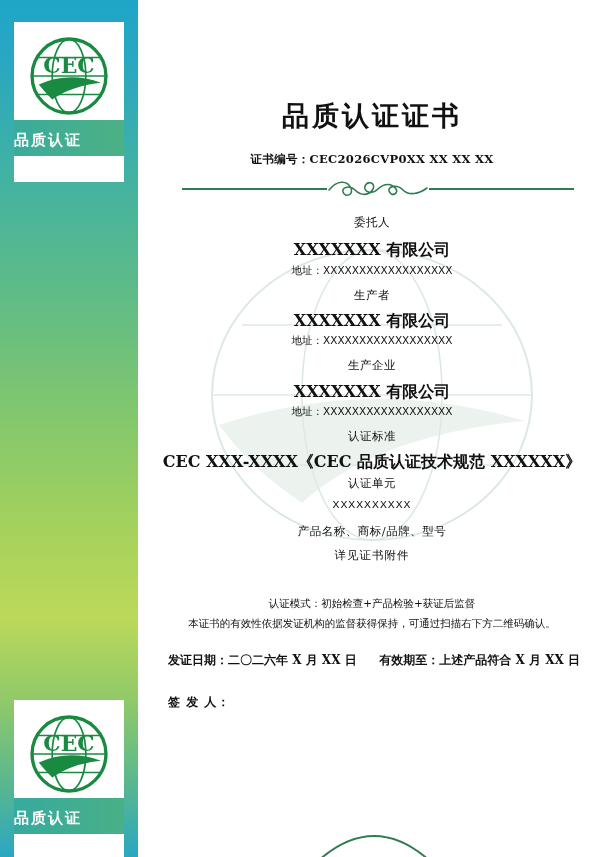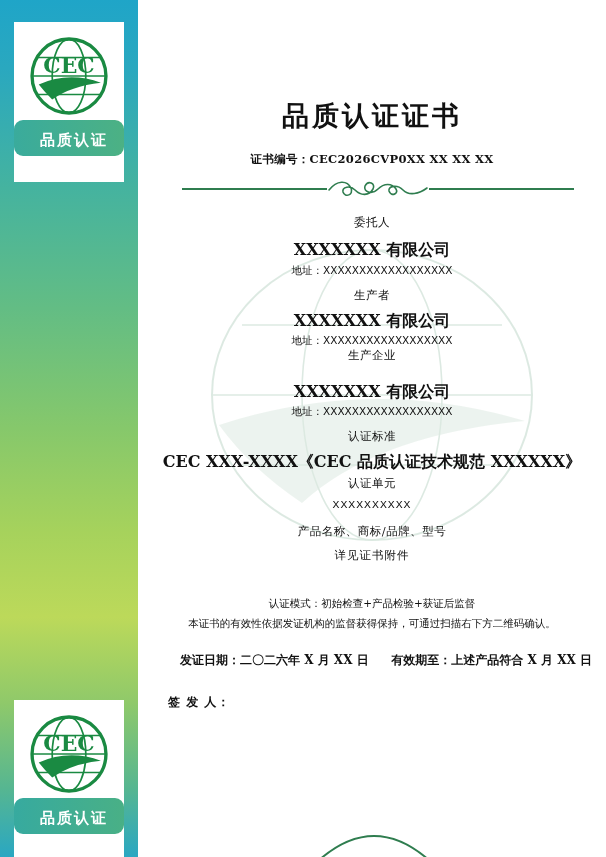--- a/index.html
+++ b/index.html
@@ -36,21 +36,21 @@
         #8fc96a 82%,
         #56b691 92%,
         #2aa7c2 100%);
   }
   .logo-card {
     position: absolute;
     left: 14px;
     width: 110px;
     background: #ffffff;
     box-sizing: border-box;
-    text-align: right;
+    text-align: left;
     padding: 8px 0 0 0;
   }
   #logo-card-top { top: 22px; height: 160px; }
   #logo-card-bottom { top: 700px; height: 160px; }
 
   .logo-mark {
     width: 84px;
     height: 84px;
     margin: 4px auto 2px auto;
     position: relative;
@@ -58,21 +58,20 @@
   .logo-caption {
     font-size: 15px;
     color: #ffffff;
     font-weight: bold;
     letter-spacing: 2px;
     margin-top: 6px;
   }
   .logo-caption-band {
     background: linear-gradient(90deg,#2eaa9e,#46b486);
     padding: 5px 16px 6px 0;
-    border-radius: 9px;
   }
   #logo-card-top .logo-caption-band { background: linear-gradient(90deg,#3aab9c,#4cb184); }
   #logo-card-bottom .logo-caption-band { background: linear-gradient(90deg,#37aa9f,#49b086); }
 
   
   #content {
     position: absolute;
     left: 138px;
     top: 0;
     width: 468px;
@@ -193,21 +192,20 @@
     position: absolute;
     left: 30px;
     top: 652px;
     width: 412px;
     font-family: "DejaVu Serif", "Liberation Serif", serif;
     font-weight: bold;
     font-size: 12px;
     color: #111111;
     display: flex;
     justify-content: space-between;
-    margin-left: 12px;
   }
   .date-block { white-space: nowrap; }
   .date-label { font-weight: bold; }
   .date-value { font-weight: bold; }
 
   #issuer-row {
     position: absolute;
     left: 30px;
     top: 694px;
     font-family: "DejaVu Serif", "Liberation Serif", serif;
@@ -307,21 +305,21 @@
     <div class="line val" style="top:264px">
       <span>地址：</span><span>XXXXXXXXXXXXXXXXXX</span>
     </div>
 
     <div class="line lbl" style="top:288px">生产者</div>
     <div class="line val-bold" style="top:311px">XXXXXXX 有限公司</div>
     <div class="line val" style="top:334px">
       <span>地址：</span><span>XXXXXXXXXXXXXXXXXX</span>
     </div>
 
-    <div class="line lbl" style="top:348px">生产企业</div>
+    <div class="line lbl" style="top:358px">生产企业</div>
     <div class="line val-bold" style="top:382px">XXXXXXX 有限公司</div>
     <div class="line val" style="top:405px">
       <span>地址：</span><span>XXXXXXXXXXXXXXXXXX</span>
     </div>
 
     <div class="line lbl" style="top:429px">认证标准</div>
     <div class="line lbl" style="top:476px">认证单元</div>
 
     <div class="line val-bold" style="top:452px">CEC XXX-XXXX《CEC 品质认证技术规范 XXXXXX》</div>
     <div class="line val-mid" style="top:498px">XXXXXXXXXX</div>

